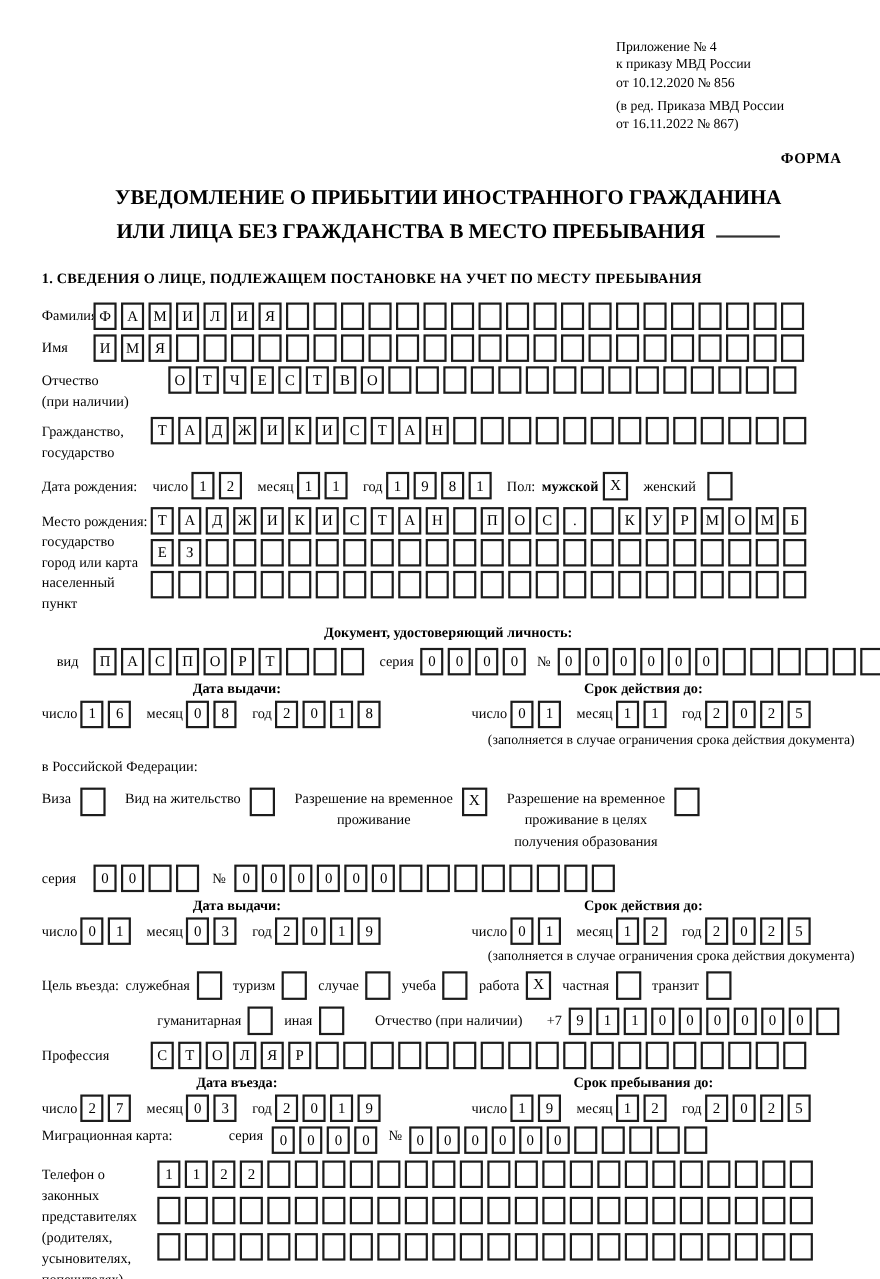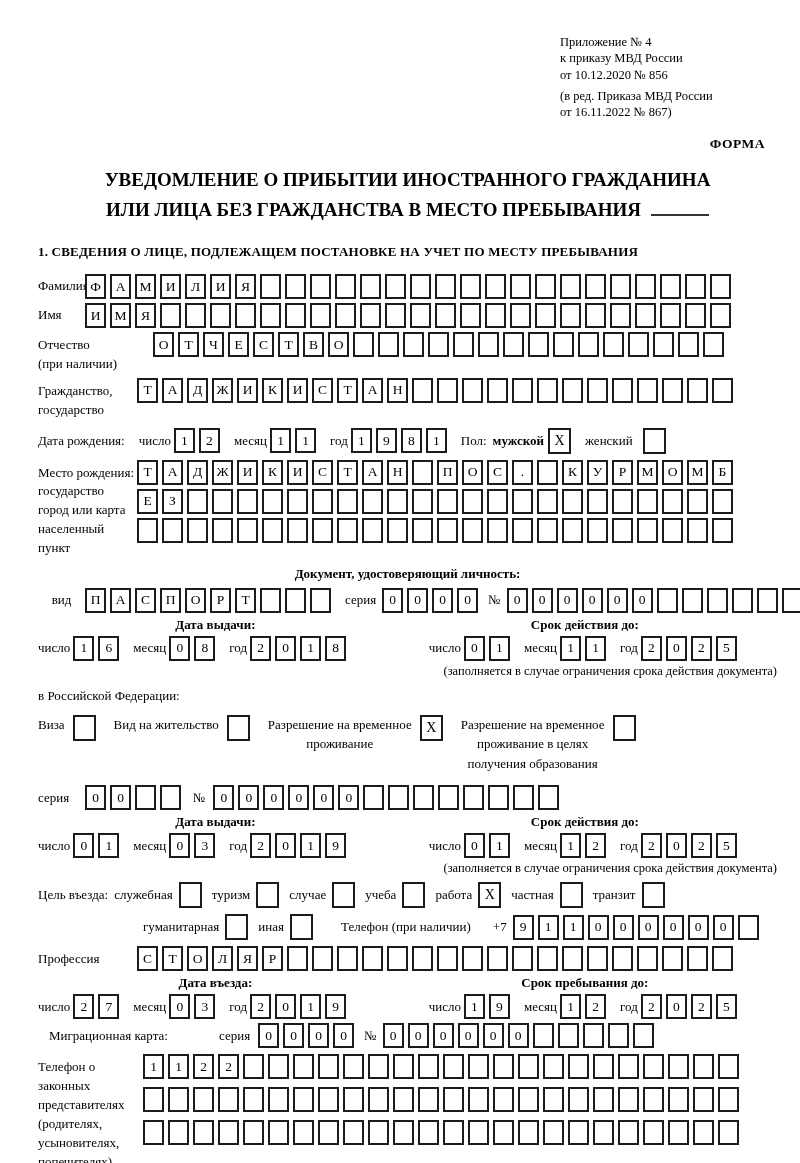--- a/index.html
+++ b/index.html
@@ -49,21 +49,21 @@
   .res-opt { display:flex; align-items:flex-start; }
   .res-opt .opt-label { line-height:1.5;text-align:center; }
   .res-opt .opt-label.center { text-align:center; }
   .res-options .checkbox { margin:0 0 0 8px; }
 
   .purpose-row { display:flex; align-items:center; margin-bottom:6px; }
   .purpose-row .p-lbl { margin-right:6px; }
   .purpose-row .checkbox { margin-right:10px; }
   .indent105 { margin-left:105px; }
 
-  .mig-row { display:flex; align-items:center; margin:4px 11px; }
+  .mig-row { display:flex; align-items:flex-start; margin:4px 0; }
 </style>
 </head>
 <body>
 
 <div class="page">
 
   <div class="appendix">
     <div>Приложение № 4</div>
     <div>к приказу МВД России</div>
     <div>от 10.12.2020 № 856</div>
@@ -564,21 +564,21 @@
     <span class="checkbox"></span>
     <span class="p-lbl">транзит</span>
     <span class="checkbox"></span>
   </div>
 
   <div class="purpose-row indent105">
     <span class="p-lbl">гуманитарная</span>
     <span class="checkbox"></span>
     <span class="p-lbl">иная</span>
     <span class="checkbox"></span>
-    <span class="p-lbl" style="margin-left:18px;">Телефон (при наличии)</span>
+    <span class="p-lbl" style="margin-left:18px;">Отчество (при наличии)</span>
     <span class="p-lbl" style="margin-left:16px;">+7</span>
     <span class="boxes">
         <span class="cell">9</span>
         <span class="cell">1</span>
         <span class="cell">1</span>
         <span class="cell">0</span>
         <span class="cell">0</span>
         <span class="cell">0</span>
         <span class="cell">0</span>
         <span class="cell">0</span>

